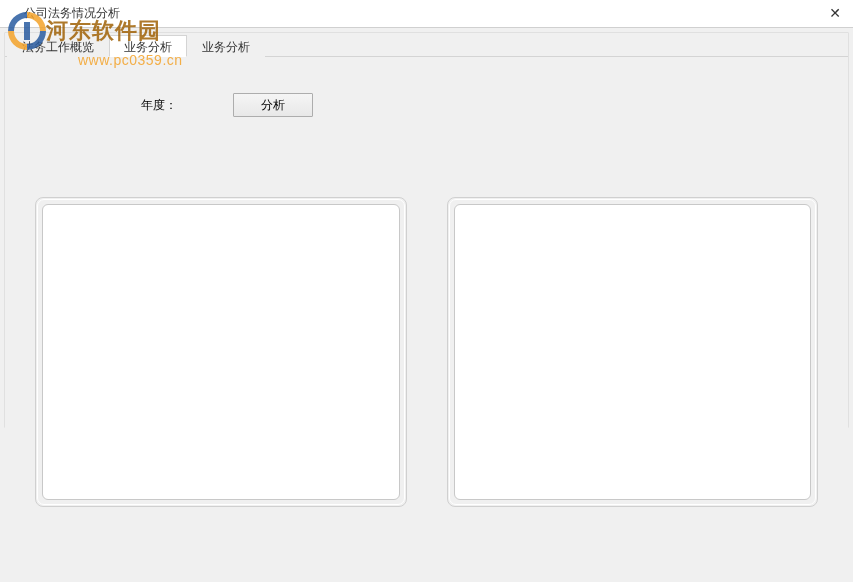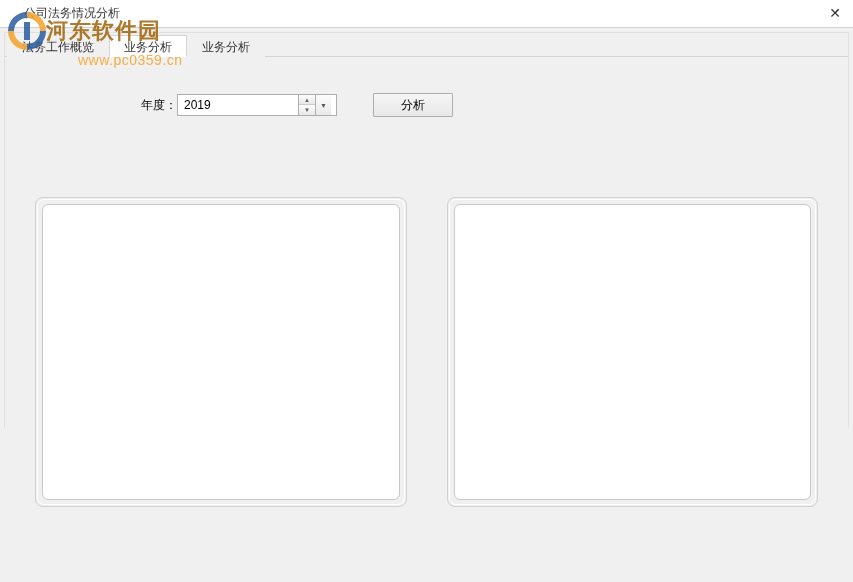--- a/index.html
+++ b/index.html
@@ -107,20 +107,21 @@
       height: 520px;
     }
     .controls-row {
       display: flex;
       align-items: center;
       padding: 36px 0 0 136px;
     }
     .year-label {
       font-size: 12px;
       color: #000;
+      margin-right: 20px;
     }
     .spinner-wrapper {
       display: flex;
       align-items: center;
       border: 1px solid #abadb3;
       background: #fff;
       height: 22px;
       width: 160px;
     }
     .spinner-input {
@@ -236,28 +237,20 @@
   <div class="outer-panel">
     <div class="tabs">
       <div class="tab">法务工作概览</div>
       <div class="tab active">业务分析</div>
       <div class="tab">业务分析</div>
     </div>
     <div class="tab-content">
 
       <div class="controls-row">
         <span class="year-label">年度：</span>
-        <div class="spinner-wrapper">
-          <input class="spinner-input" type="text" value="2019" style="">
-          <div class="spinner-btns">
-            <button class="spinner-btn">▲</button>
-            <button class="spinner-btn">▼</button>
-          </div>
-          <button class="dropdown-btn">▼</button>
-        </div>
         <button class="analyze-btn">分析</button>
       </div>
 
       <div class="panels-row">
         <div class="panel-slot">
           <div class="panel-inner"></div>
         </div>
         <div class="panel-slot">
           <div class="panel-inner"></div>
         </div>

